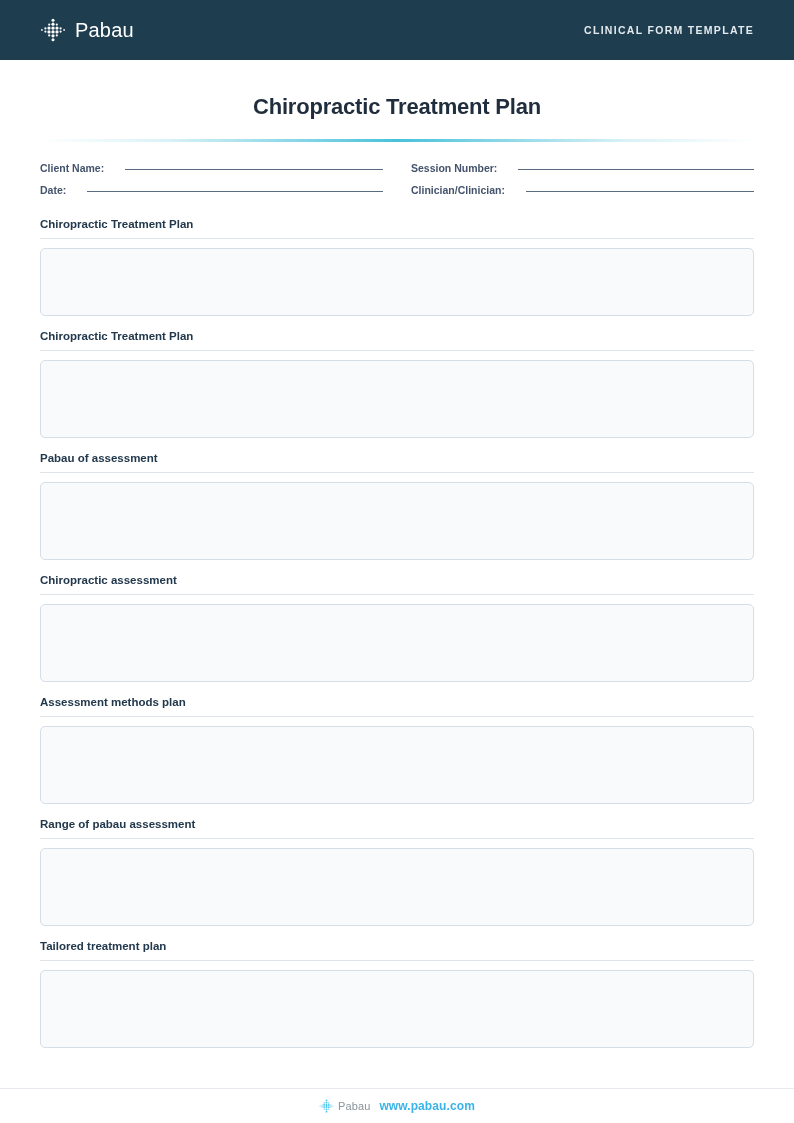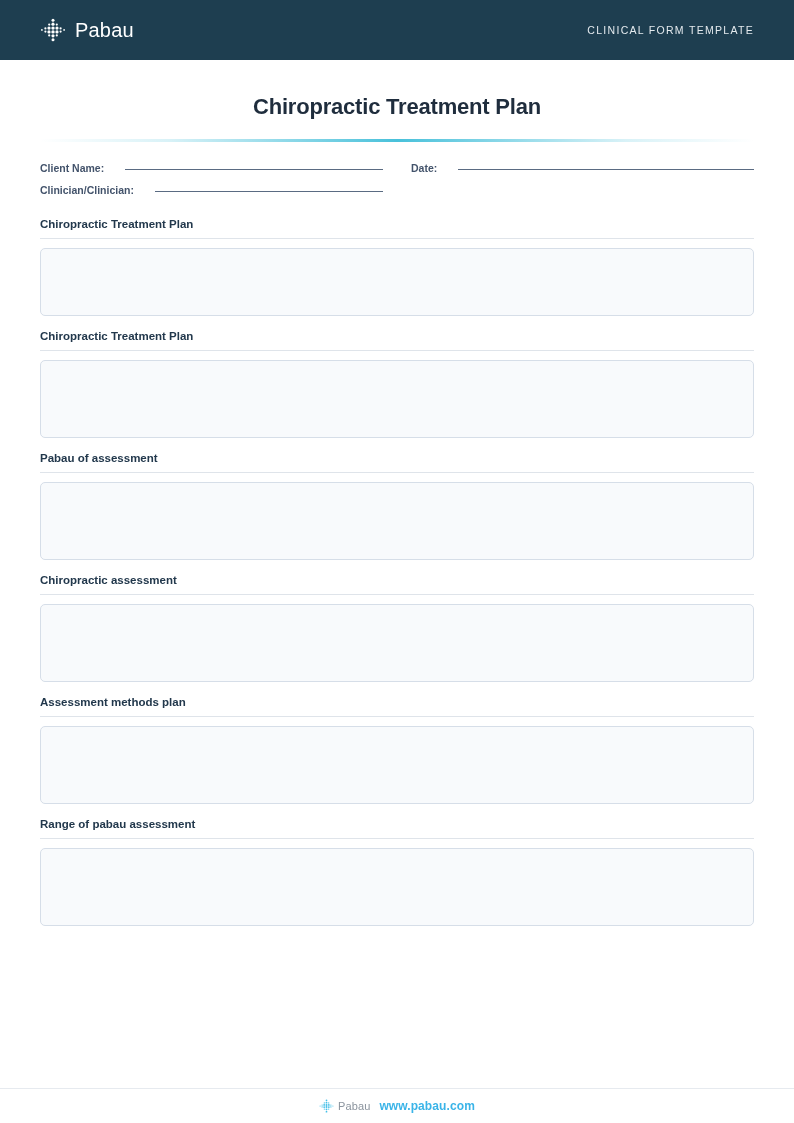--- a/index.html
+++ b/index.html
@@ -41,21 +41,21 @@
   .brand-name {
     color: #ffffff;
     font-size: 20px;
     font-weight: 400;
     letter-spacing: 0.2px;
   }
 
   .header-tag {
     color: #e4eaee;
     font-size: 10.5px;
-    font-weight: 400;
+    font-weight: 700;
     letter-spacing: 1.3px;
   }
 
   
   .doc-title {
     text-align: center;
     font-size: 22px;
     font-weight: 700;
     color: #1f2d3d;
     margin-top: 34px;
@@ -212,20 +212,24 @@
 
 <h1 class="doc-title">Chiropractic Treatment Plan</h1>
 <div class="title-rule"></div>
 
 <div class="meta-grid">
   <div class="meta-row">
     <span class="meta-label">Client Name:</span>
     <span class="meta-line"></span>
   </div>
   <div class="meta-row">
+    <span class="meta-label">Session Number:</span>
+    <span class="meta-line"></span>
+  </div>
+  <div class="meta-row">
     <span class="meta-label">Date:</span>
     <span class="meta-line"></span>
   </div>
   <div class="meta-row">
     <span class="meta-label">Clinician/Clinician:</span>
     <span class="meta-line"></span>
   </div>
 </div>
 
 <div class="sections">
@@ -259,20 +263,25 @@
     <div class="section-rule"></div>
     <div class="section-box h-84"></div>
   </div>
 
   <div class="section">
     <div class="section-label">Range of pabau assessment</div>
     <div class="section-rule"></div>
     <div class="section-box h-84"></div>
   </div>
 
+  <div class="section">
+    <div class="section-label">Tailored treatment plan</div>
+    <div class="section-rule"></div>
+    <div class="section-box h-84"></div>
+  </div>
 
 </div>
 
 <div class="page-footer">
   <div class="footer-brand">
     <svg class="footer-mark" viewBox="0 0 26 24">
       <g fill="#44bfe8">
         <circle cx="13" cy="2.2" r="1.5"></circle>
         <circle cx="13" cy="6.2" r="1.6"></circle>
           <circle cx="9.2" cy="6.6" r="1.1"></circle>

